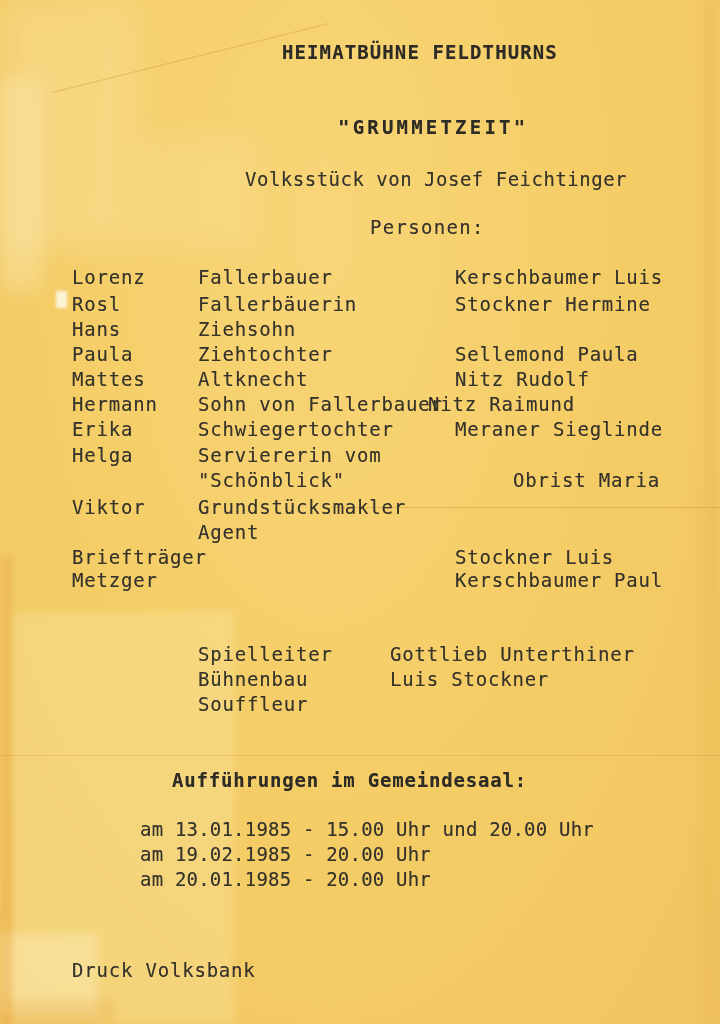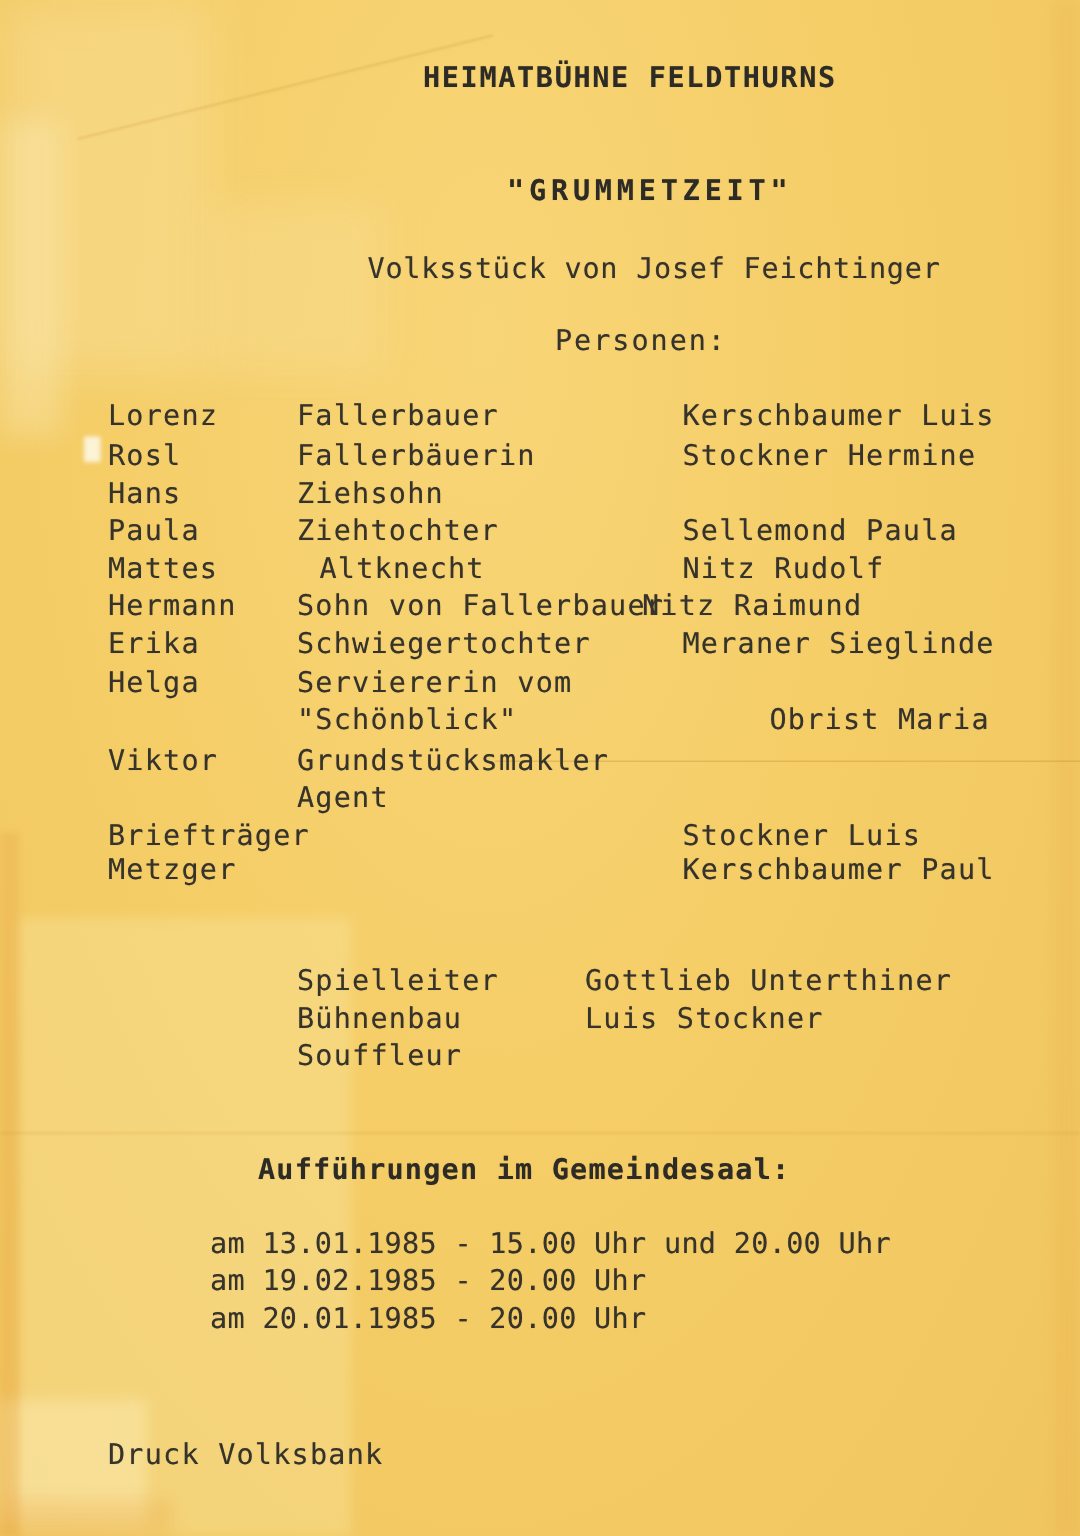--- a/index.html
+++ b/index.html
@@ -63,21 +63,21 @@
   <div class="line" style="left:455px;top:293px">Stockner Hermine</div>
 
   <div class="line" style="left:72px;top:318px">Hans</div>
   <div class="line" style="left:198px;top:318px">Ziehsohn</div>
 
   <div class="line" style="left:72px;top:343px">Paula</div>
   <div class="line" style="left:198px;top:343px">Ziehtochter</div>
   <div class="line" style="left:455px;top:343px">Sellemond Paula</div>
 
   <div class="line" style="left:72px;top:368px">Mattes</div>
-  <div class="line" style="left:213px;top:368px">Altknecht</div>
+  <div class="line" style="left:198px;top:368px">Altknecht</div>
   <div class="line" style="left:455px;top:368px">Nitz Rudolf</div>
 
   <div class="line" style="left:72px;top:393px">Hermann</div>
   <div class="line" style="left:198px;top:393px">Sohn von Fallerbauer</div>
   <div class="line" style="left:428px;top:393px">Nitz Raimund</div>
 
   <div class="line" style="left:72px;top:418px">Erika</div>
   <div class="line" style="left:198px;top:418px">Schwiegertochter</div>
   <div class="line" style="left:455px;top:418px">Meraner Sieglinde</div>
 

